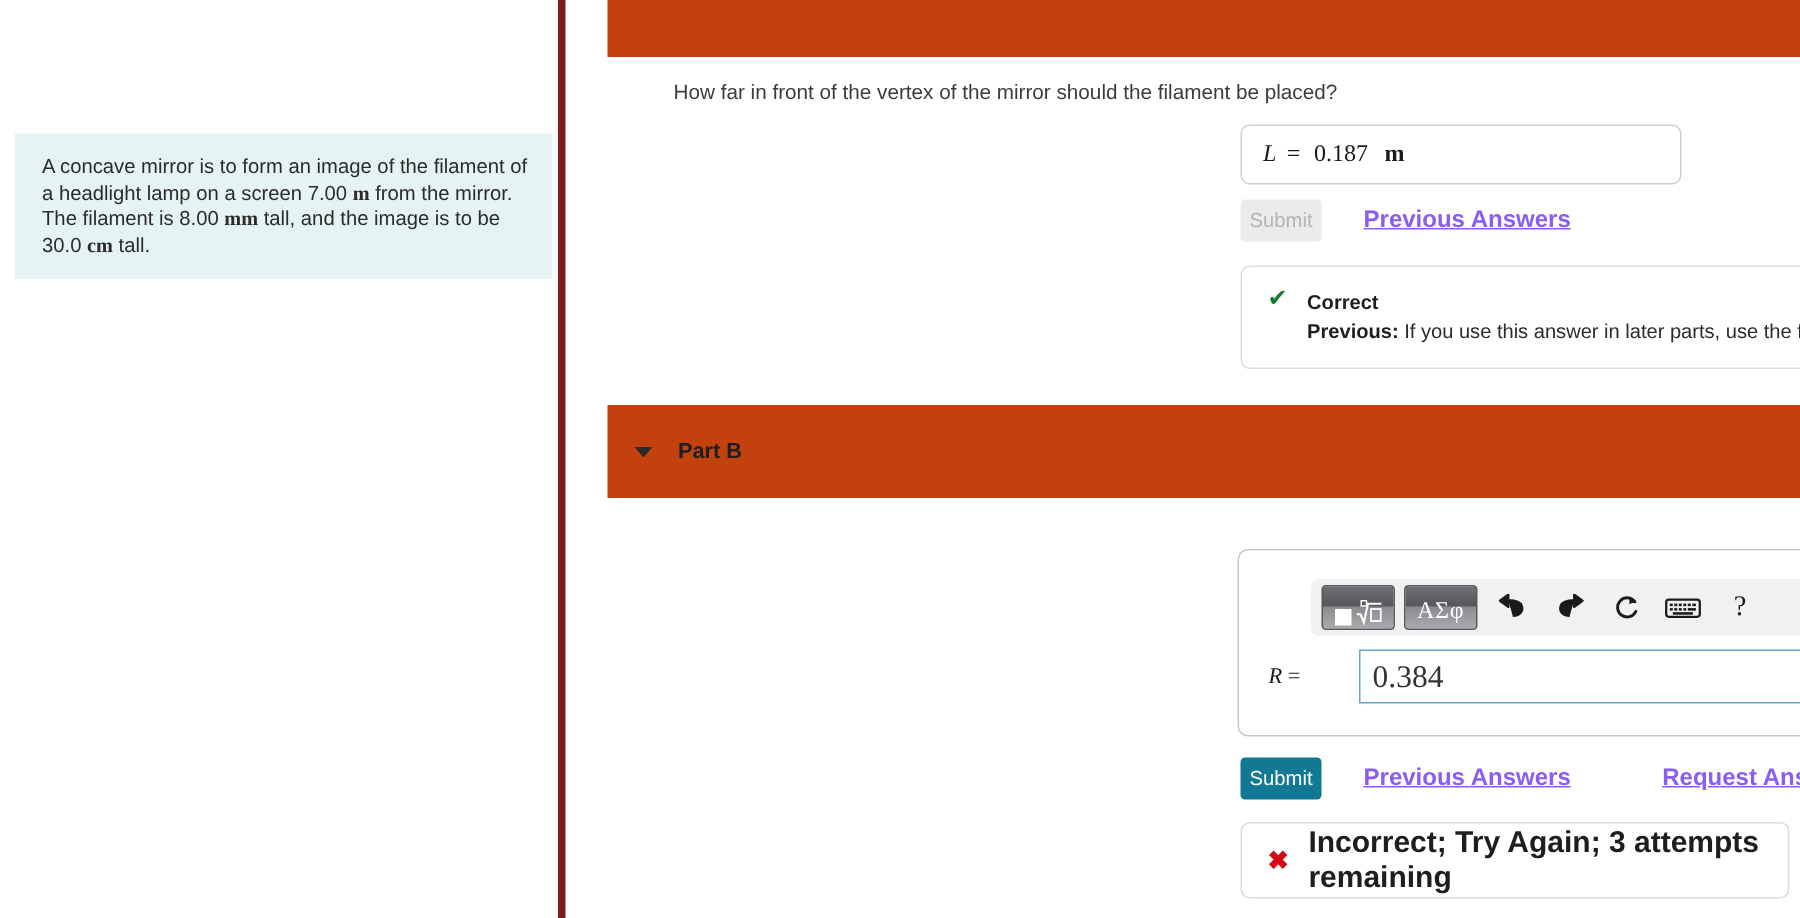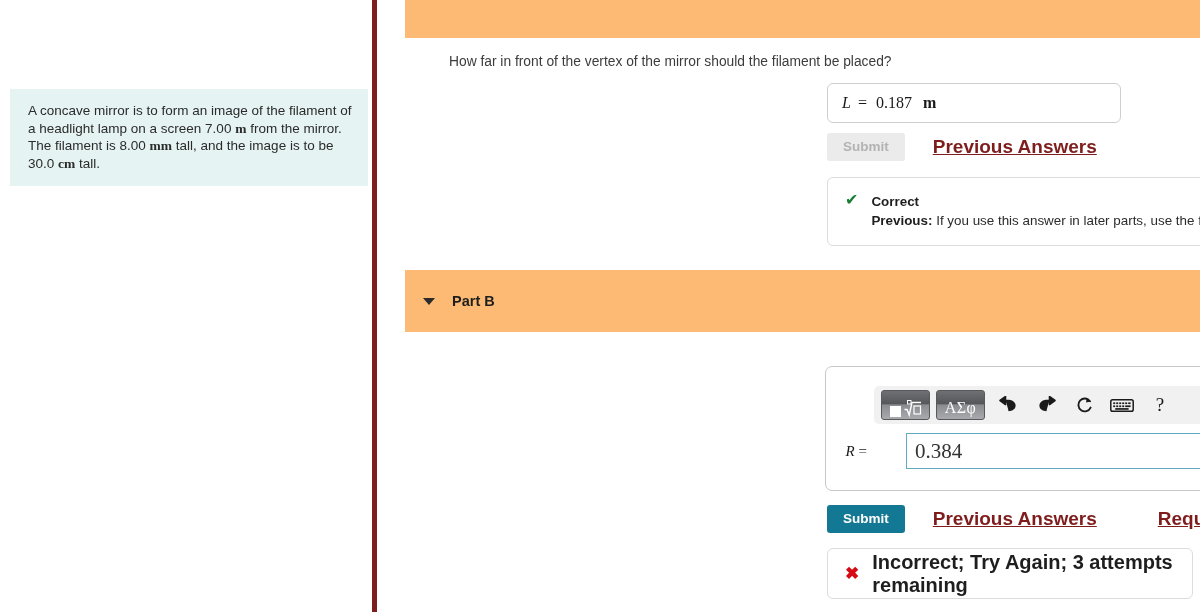--- a/index.html
+++ b/index.html
@@ -95,21 +95,21 @@
     font-size: 14.5px;
     letter-spacing: 0.1px;
     white-space: nowrap;
   }
 
   
   .part-band {
     position: absolute;
     left: 27px;
     right: 0;
-    background: #fdba74;
+    background: #c2410c;
     box-sizing: border-box;
   }
   #band-a {
     top: -30px;
     height: 68px;
   }
   #band-b {
     top: 270px;
     height: 62px;
     display: flex;
@@ -175,39 +175,38 @@
     align-items: center;
   }
   #row-a { left: 449px; top: 133px; }
   #row-b { left: 449px; top: 505px; }
 
   .btn-submit {
     font-family: "Liberation Sans", sans-serif;
     font-size: 13.5px;
     border: none;
     border-radius: 3px;
-    padding: 0 16px;
+    padding: 0 6px;
     height: 28px;
     line-height: 28px;
     cursor: pointer;
-    font-weight: bold;
   }
   .btn-submit.disabled {
     background: #ebebeb;
     color: #b3b3b3;
     cursor: default;
   }
   .btn-submit.active {
     background: #137893;
     color: #ffffff;
   }
   .link {
-    color: #7f1d1d;
+    color: #8b5cf6;
     text-decoration: underline;
-    font-size: 19px;
+    font-size: 16px;
     font-weight: bold;
     cursor: pointer;
     white-space: nowrap;
   }
   #row-a .link { margin-left: 28px; }
   #row-b .link { margin-left: 28px; }
   #row-b .link + .link { margin-left: 16px; padding-left: 45px; }
 
   
   .feedback {

